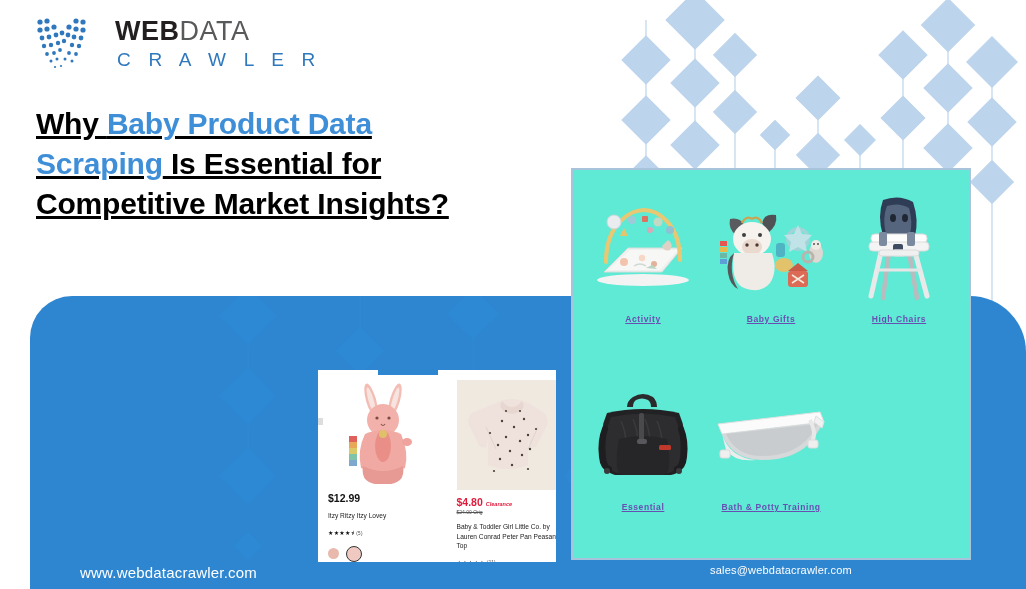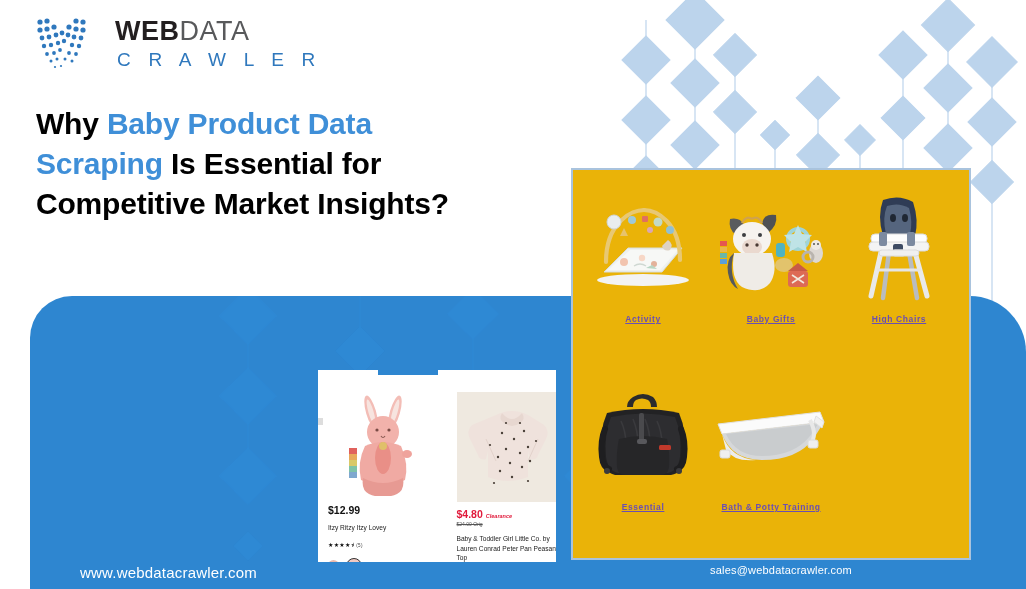--- a/index.html
+++ b/index.html
@@ -22,20 +22,21 @@
   .logo-top{font-size:27px;letter-spacing:.5px;font-weight:400;}
   .logo-web{color:#231f20;font-weight:700;}
   .logo-data{color:#58595b;font-weight:400;}
   .logo-bottom{color:#2f78bd;font-size:19px;letter-spacing:6.2px;font-weight:400;margin-top:5px;margin-left:2px;}
 
   
   .headline{
     position:absolute;left:36px;top:104px;width:430px;
     font-size:30px;font-weight:700;line-height:1.33;color:#000;
     letter-spacing:-0.2px;
+    text-decoration:underline;
   }
   .hl-blue{color:#3f8fd8;}
 
   
   .blue-panel{
     position:absolute;left:30px;top:296px;width:996px;height:293px;
     background:#2e86d0;
     border-top-left-radius:42px;border-top-right-radius:56px;
     overflow:hidden;
   }
@@ -45,21 +46,21 @@
   .footer-url{
     position:absolute;left:80px;top:564px;color:#ffffff;font-size:15px;letter-spacing:.2px;
   }
   .footer-mail{
     position:absolute;left:710px;top:564px;color:#ffffff;font-size:11px;letter-spacing:.2px;
   }
 
   
   .cat-panel{
     position:absolute;left:571px;top:168px;width:400px;height:392px;
-    background:#eab308;border:2px solid #a9c3dd;box-sizing:border-box;
+    background:#5eead4;border:2px solid #a9c3dd;box-sizing:border-box;
   }
   .cat-grid{
     position:absolute;inset:0;display:grid;
     grid-template-columns:repeat(3,1fr);grid-template-rows:1fr 1fr;
     padding:8px 6px 4px 6px;box-sizing:border-box;
   }
   .cat-cell{display:flex;flex-direction:column;align-items:center;justify-content:flex-start;}
   .cat-img{height:118px;display:flex;align-items:center;justify-content:center;margin-top:10px;}
   .cat-label{
     margin-top:8px;color:#6a4fb3;font-size:8.5px;font-weight:700;
@@ -68,21 +69,21 @@
 
   
   .prod-panel{
     position:absolute;left:318px;top:370px;width:238px;height:192px;
     background:#ffffff;overflow:hidden;
   }
   .prod-topbar{
     position:absolute;left:60px;top:0px;width:60px;height:5px;background:#2e86d0;
   }
   .prod-grid{
-    position:absolute;left:0;top:18px;width:257px;height:186px;
+    position:absolute;left:0;top:6px;width:257px;height:186px;
     display:grid;grid-template-columns:1fr 1fr;
   }
   .prod-cell{padding:4px 8px 0 10px;box-sizing:border-box;}
   .prod-img{height:106px;display:flex;align-items:flex-start;justify-content:center;}
   .prod-img.framed{background:#efe9e0;width:100%;height:110px;align-items:center;}
   .price{font-size:10.5px;font-weight:700;color:#111;margin-top:6px;}
   .price.sale{color:#e11b3c;font-size:10.5px;}
   .clearance{color:#e11b3c;font-size:5.5px;font-weight:700;font-style:italic;margin-left:3px;}
   .orig{font-size:5px;color:#555;text-decoration:line-through;margin-top:1px;}
   .ptitle{font-size:6.6px;color:#222;line-height:1.45;margin-top:7px;}

